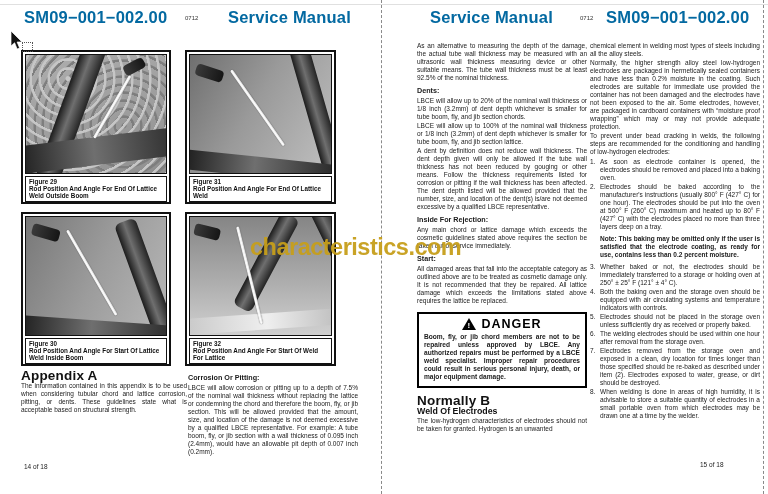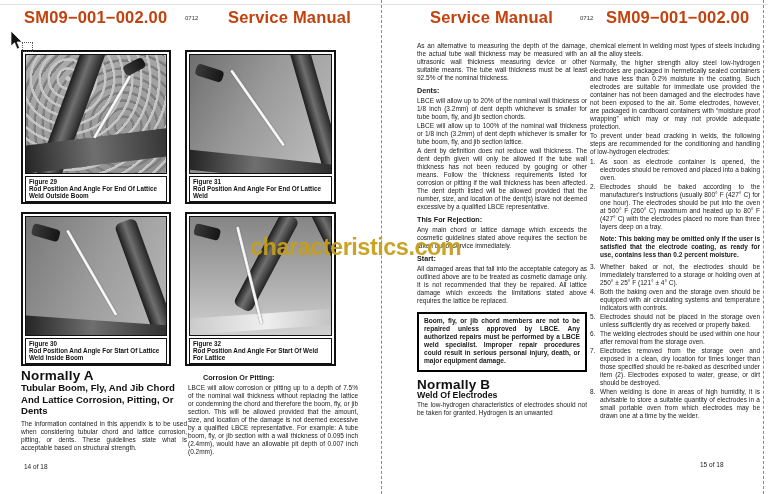--- a/index.html
+++ b/index.html
@@ -9,21 +9,21 @@
   .topline{position:absolute;top:4px;left:0;width:768px;height:0;border-top:1px solid #e0e0e0;}
   .divider{position:absolute;top:0;height:494px;width:0;border-left:1px dashed #8a8a8a;}
   .divider.center{left:381px;}
   .divider.right{left:763px;}
 
   .page{position:absolute;top:0;height:494px;width:384px;}
   .page.left{left:0;}
   .page.right{left:384px;}
 
   
-  .hdr-doc,.hdr-title{position:absolute;font-weight:bold;font-size:16.5px;letter-spacing:.2px;white-space:nowrap;color:#c2410c;}
+  .hdr-doc,.hdr-title{position:absolute;font-weight:bold;font-size:16.5px;letter-spacing:.2px;white-space:nowrap;color:#0369a1;}
   .hdr-code{position:absolute;font-size:6px;color:#333;}
 
   
   .figbox{position:absolute;border:2px solid #111;background:#fff;padding:2px;box-sizing:border-box;}
   .photo{position:relative;border:1px solid #111;height:118px;overflow:hidden;
          background-color:#9a9a9a;}
   .capbox{border:1px solid #111;margin-top:2px;padding:1px 3px 2px;font-size:6.3px;font-weight:bold;line-height:7px;color:#111;min-height:21px;}
 
   
   .tube,.rod,.nub{position:absolute;transform-origin:top left;}
@@ -149,50 +149,53 @@
       <div class="rod"></div>
       <div class="nub"></div>
     </div>
     <div class="capbox">
       <span>Figure 32</span><br>
       <span>Rod Position And Angle For Start Of Weld For Lattice</span>
     </div>
   </div>
 
   <div class="col" style="left:21px;top:372px;width:166px;">
-    <div class="h-appendix">Normally A</div>
-    <div class="h-sub">Tubular Boom, Fly, And Jib Chord And Lattice Corrosion, Pitting, Or Dents</div>
+    <div class="h-appendix">Appendix A</div>
     <p class="b">The information contained in this appendix is to be used when considering tubular chord and lattice corrosion, pitting, or dents.  These guidelines state what is acceptable based on structural strength.</p>
   </div>
 
   <div class="col" style="left:188px;top:374px;width:170px;">
-    <div class="h-small" style="margin-top:0;margin-left:15px;">Corrosion Or Pitting:</div>
+    <div class="h-small" style="margin-top:0;">Corrosion Or Pitting:</div>
     <p class="b">LBCE will allow corrosion or pitting up to a depth of 7.5% of the nominal wall thickness without replacing the lattice or condemning the chord and therefore the boom, fly, or jib section.  This will be allowed provided that the amount, size, and location of the damage is not deemed excessive by a qualified LBCE representative.  For example: A tube boom, fly, or jib section with a wall thickness of 0.095 inch (2.4mm), would have an allowable pit depth of 0.007 inch (0.2mm).</p>
   </div>
 
   <div class="pagenum" style="left:24px;top:463px;">14 of 18</div>
 </div>
 
 <div class="page right">
   <div class="hdr-title" style="left:46px;top:8px;">Service Manual</div>
   <div class="hdr-code" style="left:196px;top:15px;">0712</div>
   <div class="hdr-doc" style="left:222px;top:8px;">SM09−001−002.00</div>
 
   <div class="col" style="left:33px;top:42px;width:170px;">
     <p class="b">As an alternative to measuring the depth of the damage, the actual tube wall thickness may be measured with an ultrasonic wall thickness measuring device or other suitable means.  The tube wall thickness must be at least 92.5% of the nominal thickness.</p>
     <div class="h-small">Dents:</div>
     <p class="b" style="margin-bottom:1px;">LBCE will allow up to 20% of the nominal wall thickness or 1/8 inch (3.2mm) of dent depth whichever is smaller for tube boom, fly, and jib section chords.</p>
     <p class="b" style="margin-bottom:1px;">LBCE will allow up to 100% of the nominal wall thickness or 1/8 inch (3.2mm) of dent depth whichever is smaller for tube boom, fly, and jib section lattice.</p>
     <p class="b">A dent by definition does not reduce wall thickness. The dent depth given will only be allowed if the tube wall thickness has not been reduced by gouging or other means.  Follow the thickness requirements listed for corrosion or pitting if the wall thickness has been affected.  The dent depth listed will be allowed provided that the number, size, and location of the dent(s) is/are not deemed excessive by a qualified LBCE representative.</p>
-    <div class="h-small">This For Rejection:</div>
+    <div class="h-small">Inside For Rejection:</div>
     <p class="b">Any main chord or lattice damage which exceeds the cosmetic guidelines stated above requires the section be taken out of service immediately.</p>
     <div class="h-small">Start:</div>
     <p class="b">All damaged areas that fall into the acceptable category as outlined above are to be treated as cosmetic damage only.  It is not recommended that they be repaired. All lattice damage which exceeds the limitations stated above requires the lattice be replaced.</p>
 
     <div class="danger">
+      <div class="danger-head">
+        <span class="tri"></span>
+        <span class="danger-word">DANGER</span>
+      </div>
       <div class="danger-body">Boom, fly, or jib chord members are not to be repaired unless approved by LBCE.  Any authorized repairs must be performed by a LBCE weld specialist.  Improper repair procedures could result in serious personal injury, death, or major equipment damage.</div>
     </div>
 
     <div class="h-appendix" style="margin-top:8px;">Normally B</div>
     <div class="h-sub2">Weld Of Electrodes</div>
     <p class="b">The low-hydrogen characteristics of electrodes should not be taken for granted.  Hydrogen is an unwanted</p>
   </div>
 
   <div class="col" style="left:206px;top:42px;width:170px;">
     <p class="b" style="margin-bottom:1px;">chemical element in welding most types of steels including all the alloy steels.</p>

